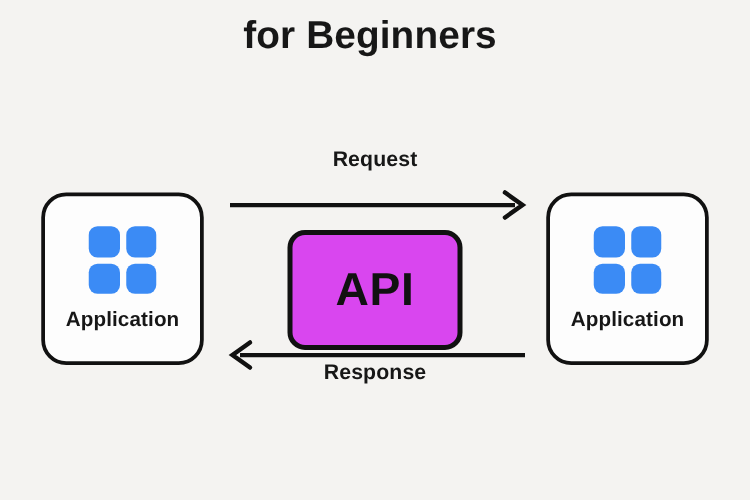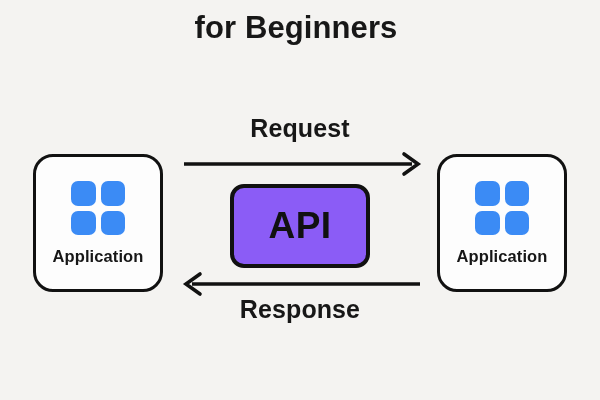--- a/index.html
+++ b/index.html
@@ -75,22 +75,22 @@
     line-height: 18px;
     white-space: nowrap;
   }
 
   
   .api-box {
     position: absolute;
     left: 230px;
     top: 184px;
     width: 140px;
-    height: 84px;
-    background: #8b5cf6;
+    height: 96px;
+    background: #d946ef;
     border: 4.5px solid #111111;
     border-radius: 14px;
     box-sizing: border-box;
     display: flex;
     align-items: center;
     justify-content: center;
   }
   .api-label {
     font-size: 37px;
     font-weight: 700;
@@ -108,29 +108,29 @@
   }
   .arrow-top    { top: 151px; }
   .arrow-bottom { top: 271px; }
 
   
   .flow-label {
     position: absolute;
     left: 150px;
     width: 300px;
     text-align: center;
-    font-size: 25px;
+    font-size: 17px;
     font-weight: 600;
     color: #171717;
     letter-spacing: 0.1px;
     line-height: 32px;
     white-space: nowrap;
   }
   .label-request  { top: 112px; }
-  .label-response { top: 293px; }
+  .label-response { top: 282px; }
 </style>
 </head>
 <body>
 
 <div id="canvas">
 
   <div class="title">for Beginners</div>
 
   <div class="app-box app-box-left">
     <div class="grid-icon">

